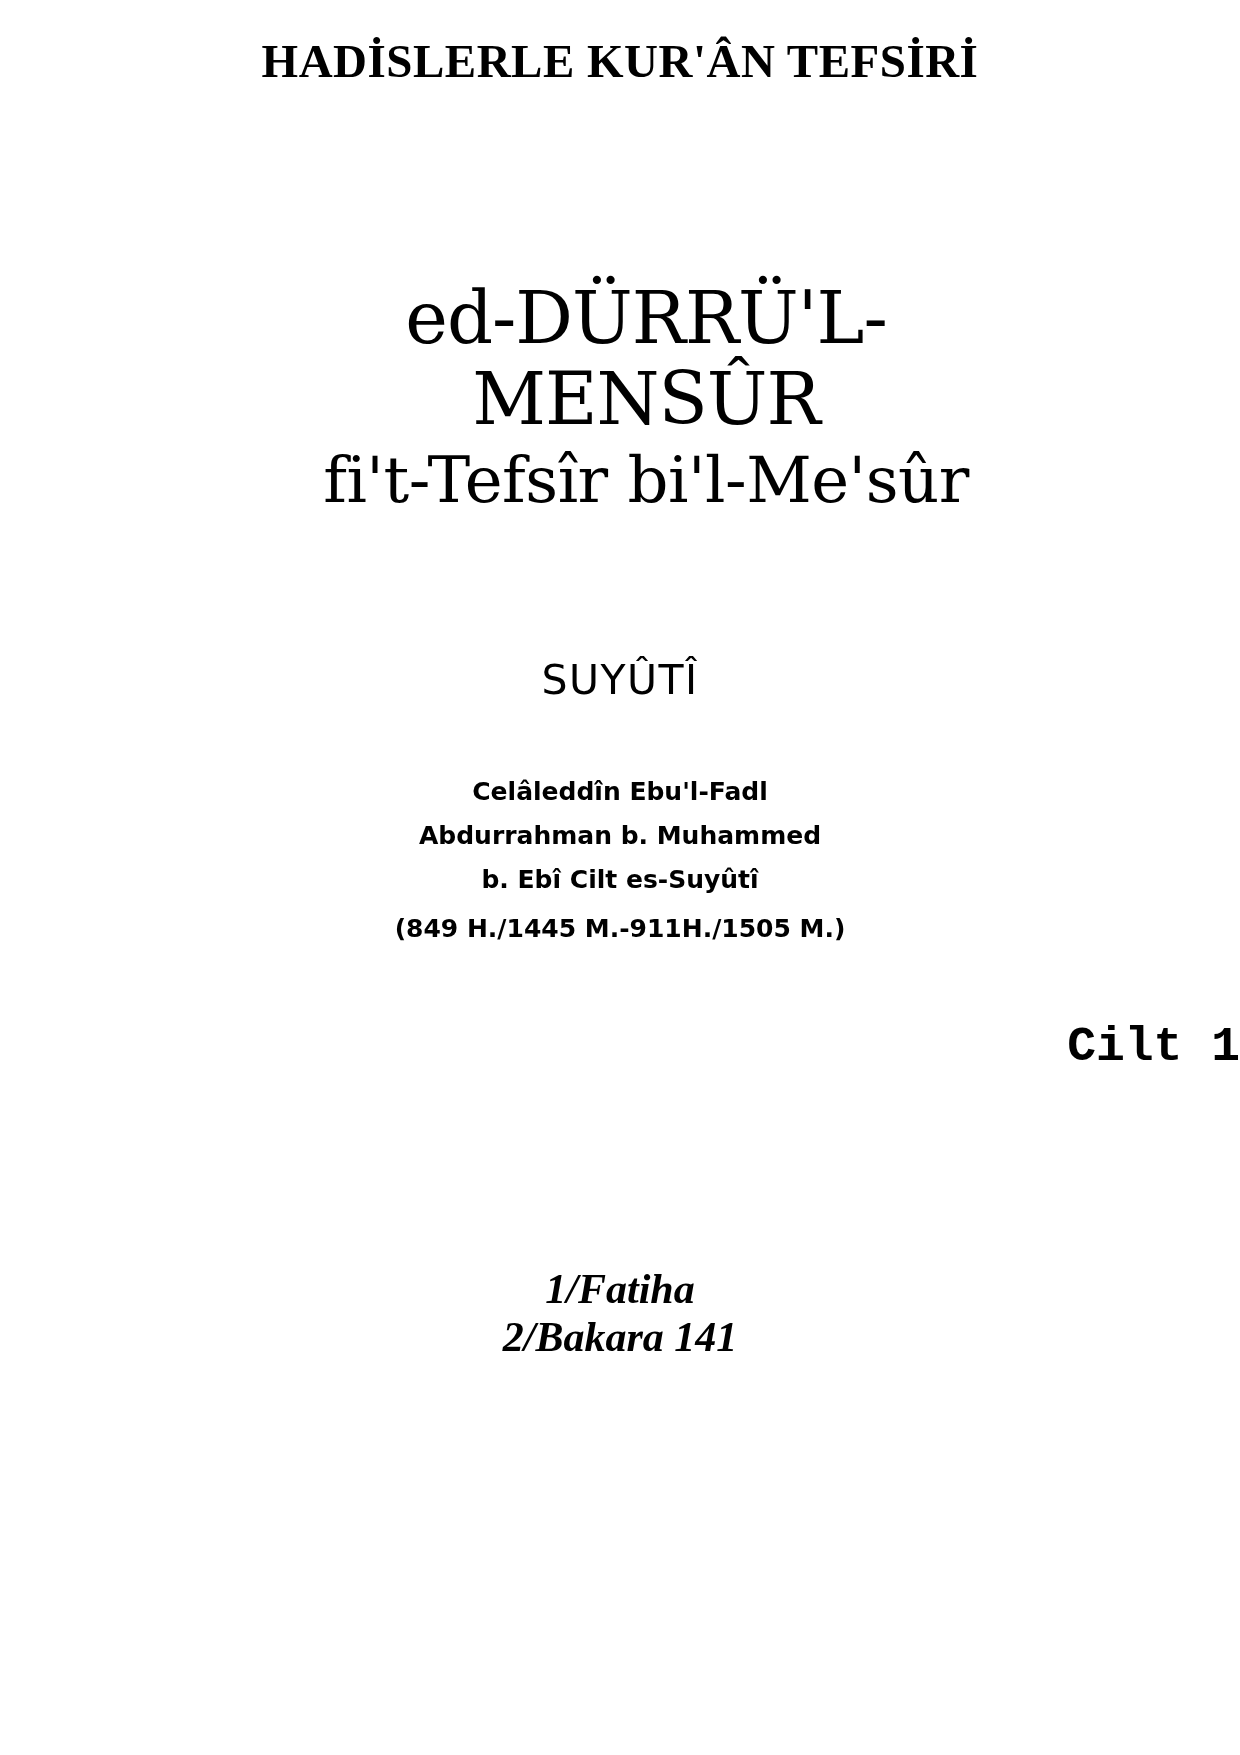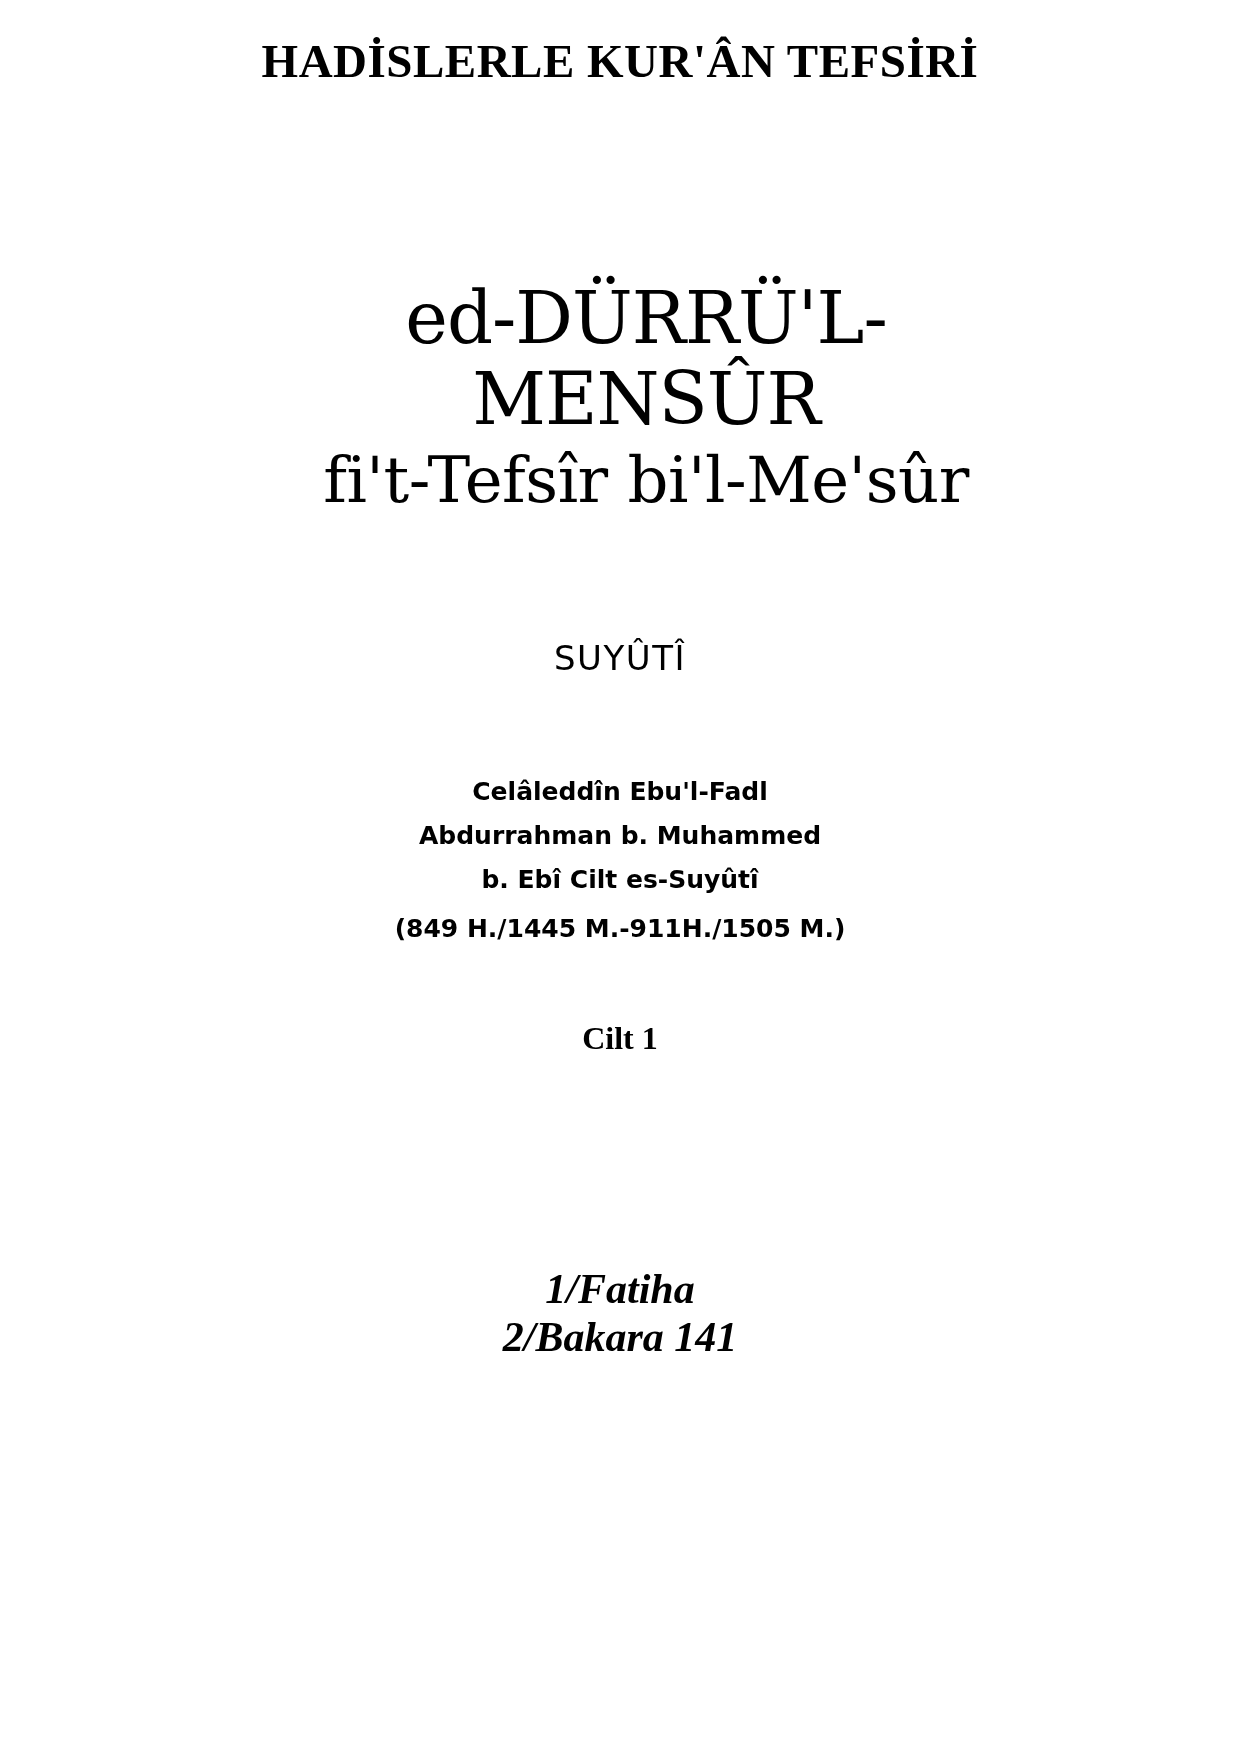--- a/index.html
+++ b/index.html
@@ -50,26 +50,26 @@
     letter-spacing: -1px;
   }
   .main-title-line.line3 {
     font-size: 64px;
     line-height: 1.3;
     letter-spacing: -0.5px;
   }
 
   .author-short {
     position: absolute;
-    top: 638px;
+    top: 656px;
     left: 0;
     width: 1240px;
     text-align: center;
     font-family: "DejaVu Sans", sans-serif;
-    font-size: 34px;
+    font-size: 41px;
     letter-spacing: 1.5px;
   }
 
   .author-block {
     position: absolute;
     top: 770px;
     left: 0;
     width: 1240px;
     text-align: center;
     font-family: "DejaVu Sans", sans-serif;
@@ -81,24 +81,24 @@
     margin-top: 6px;
     font-size: 25px;
     font-weight: bold;
   }
 
   .volume {
     position: absolute;
     top: 1020px;
     left: 0;
     width: 1240px;
-    text-align: center;
-    font-family: Liberation Serif, serif;
+    text-align: right;
+    font-family: Liberation Mono, monospace;
     font-weight: bold;
-    font-size: 32px;
+    font-size: 48px;
   }
 
   .contents-block {
     position: absolute;
     top: 1265px;
     left: 0;
     width: 1240px;
     text-align: center;
     font-family: "Liberation Serif", serif;
     font-style: italic;

